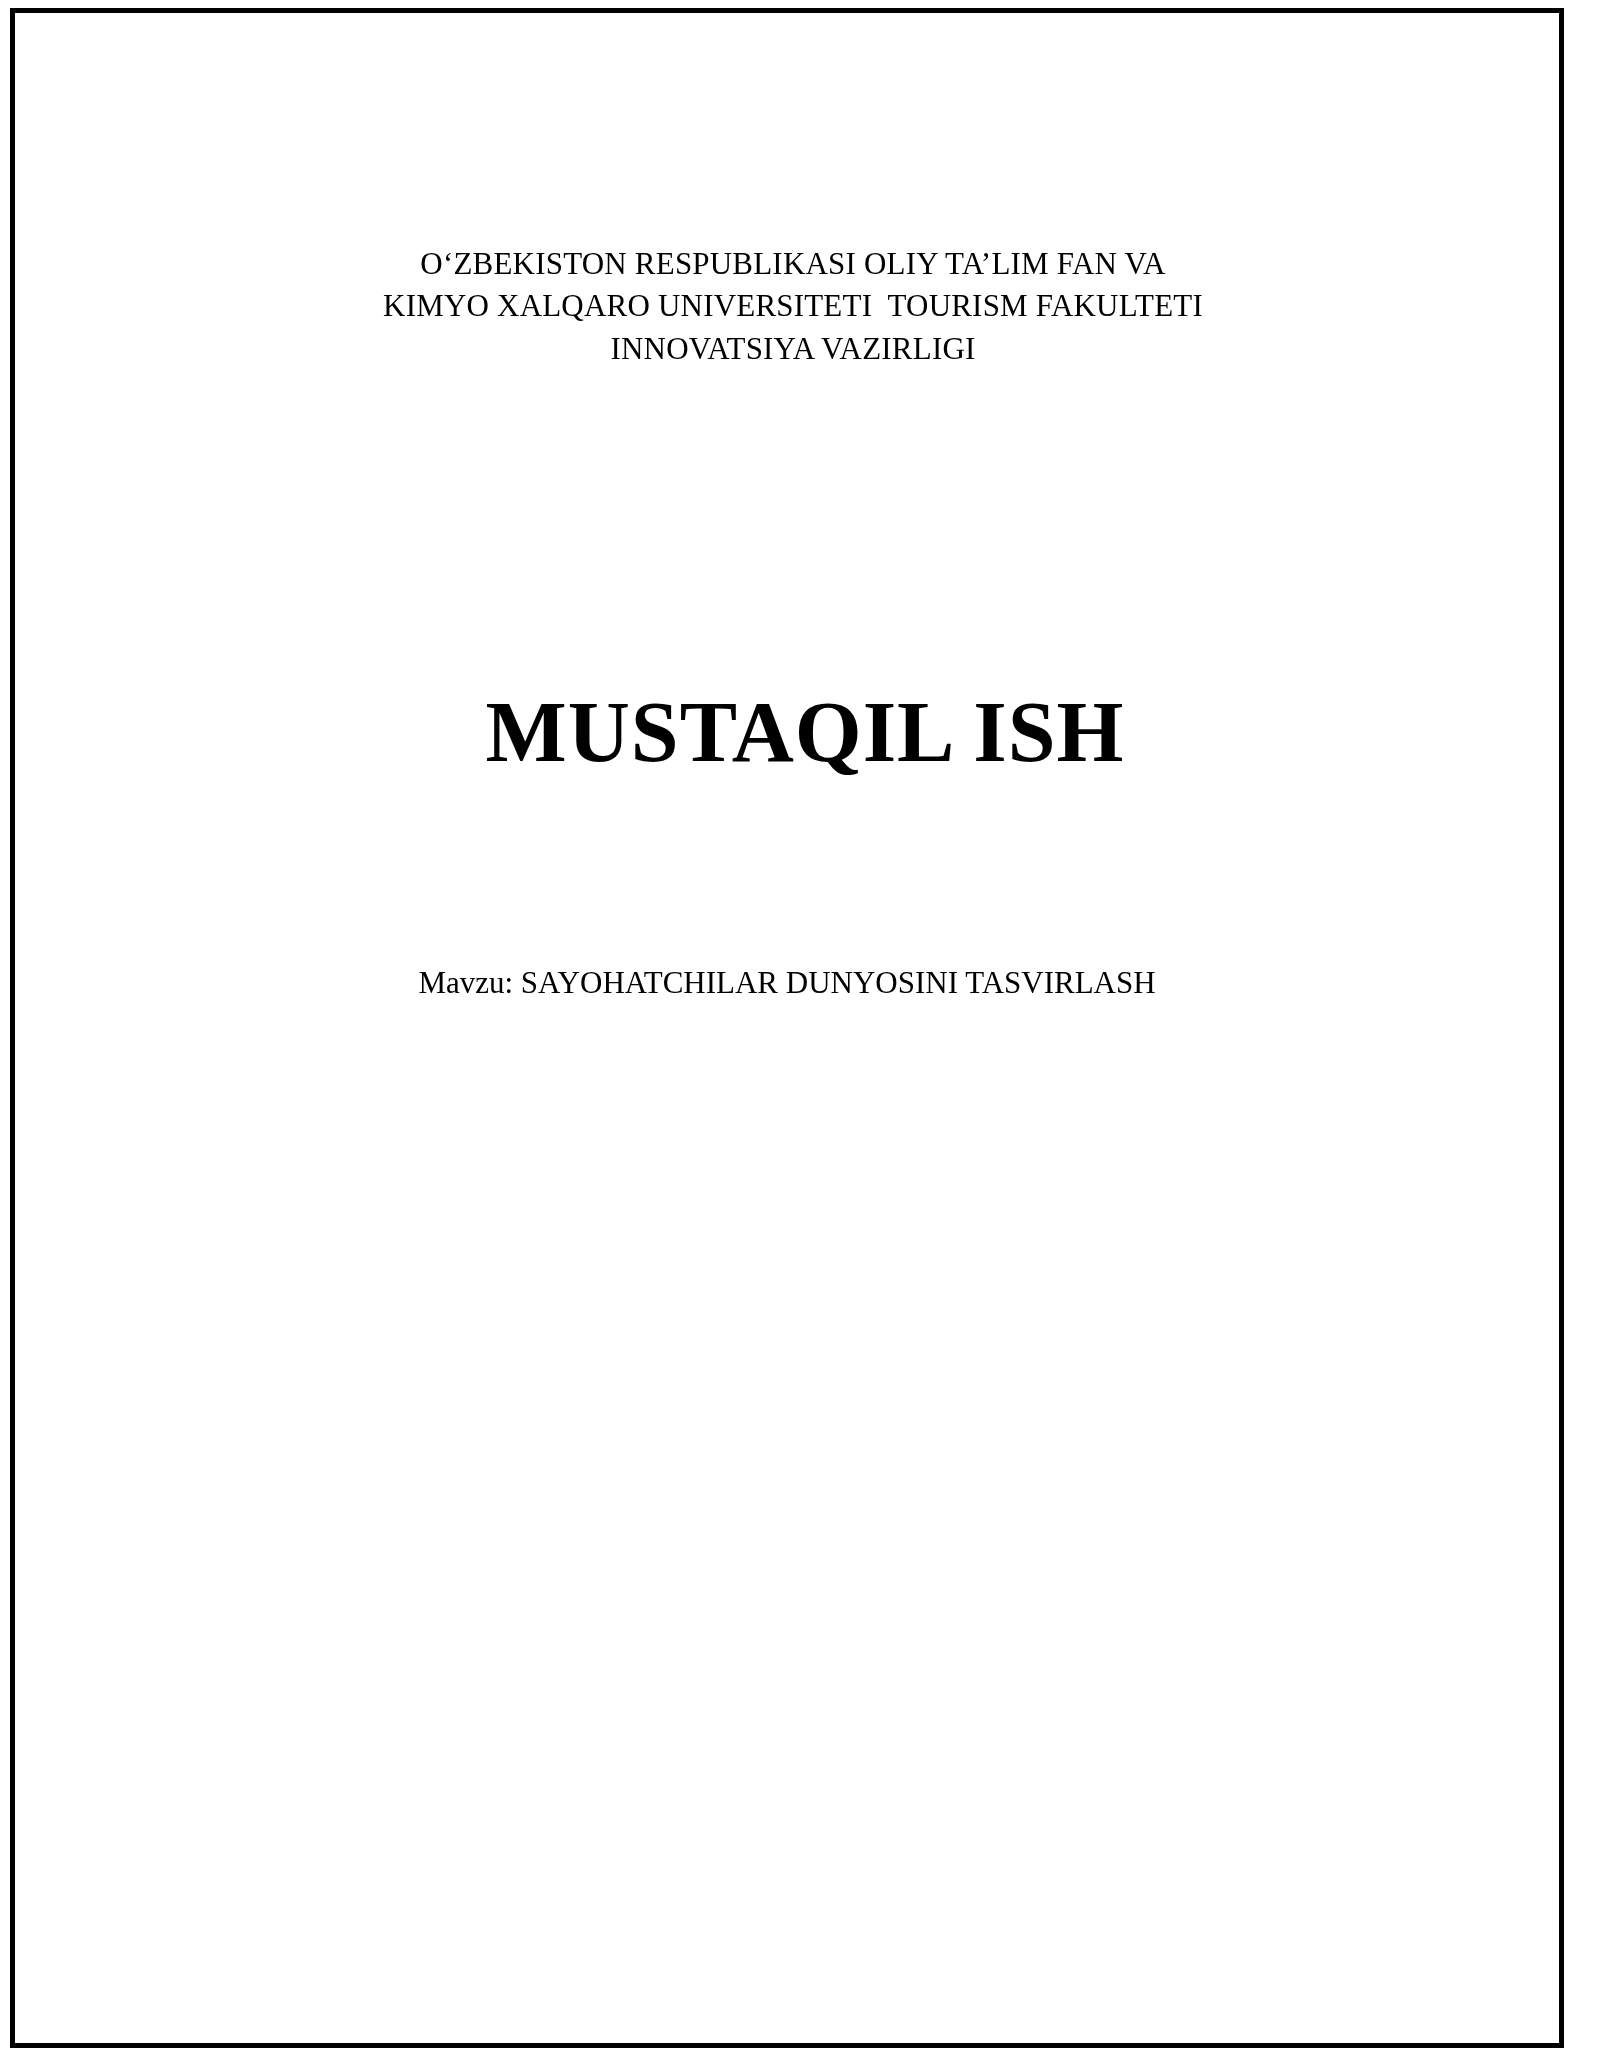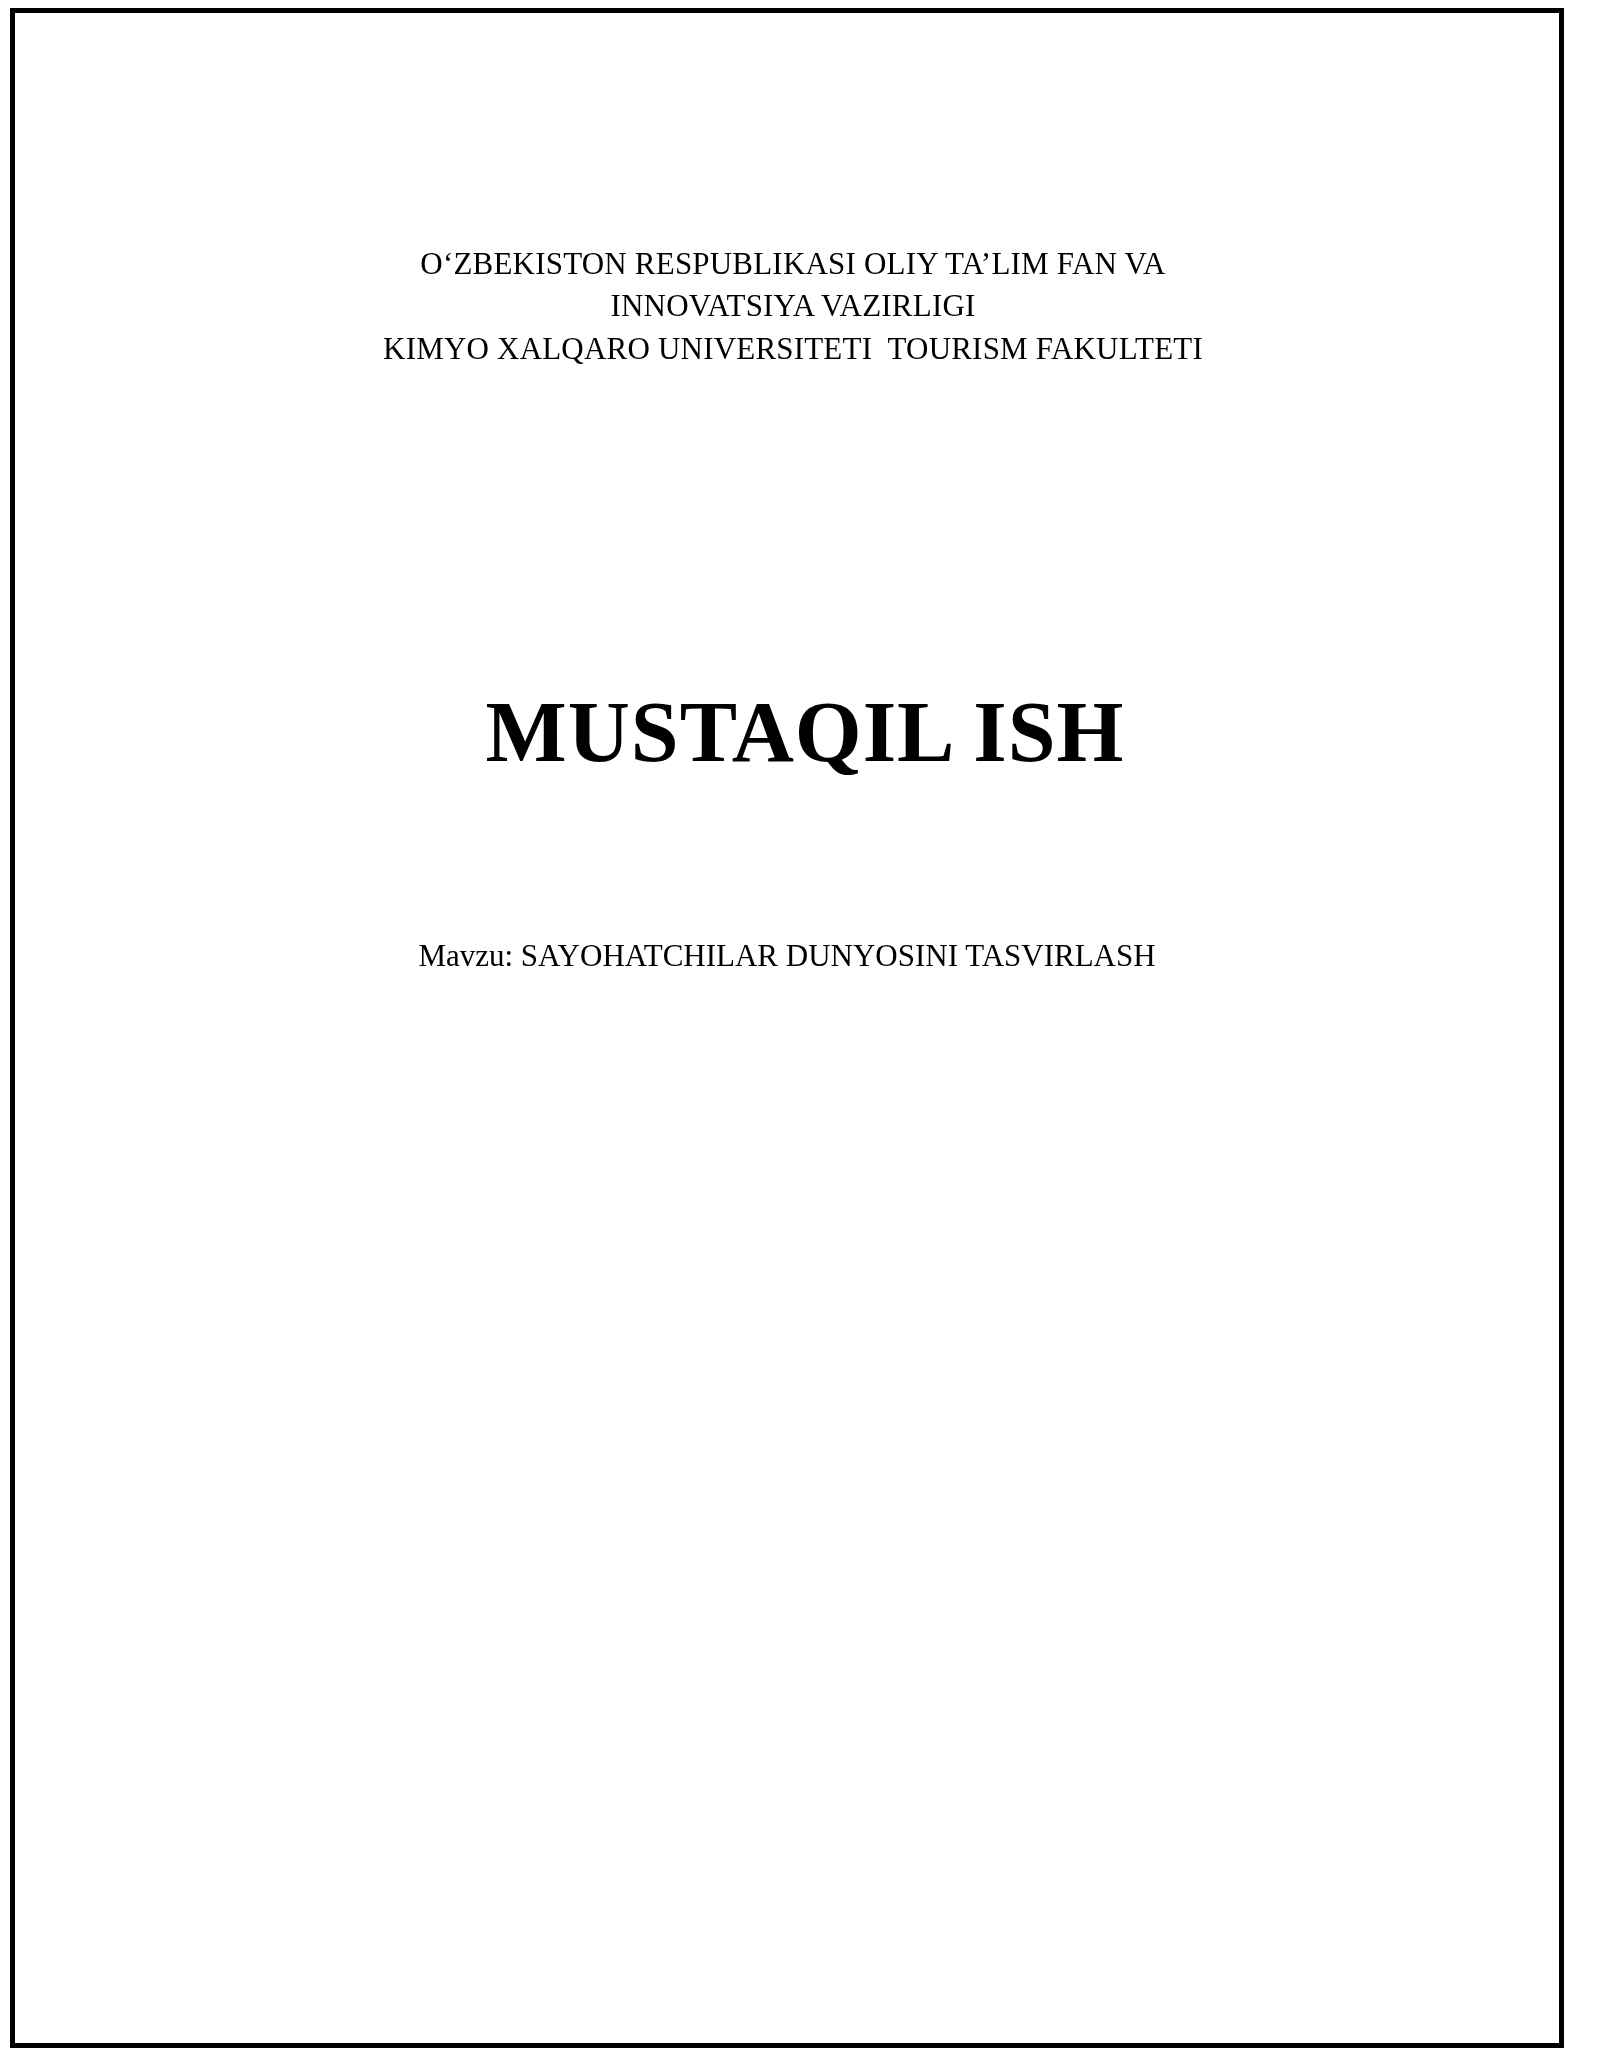--- a/index.html
+++ b/index.html
@@ -61,21 +61,21 @@
     font-weight: bold;
     letter-spacing: 1px;
     line-height: 1.1;
     margin-left: 36px;
   }
 
   .subject-line {
     position: absolute;
     left: 0;
     right: 0;
-    top: 923px;
+    top: 950px;
     text-align: center;
     font-size: 31px;
     line-height: 1.3;
   }
   .subject-label {
     font-weight: normal;
   }
   .subject-value {
     font-weight: normal;
   }
@@ -92,22 +92,22 @@
   }
 </style>
 </head>
 <body>
 
 <div class="page-frame">
   <div class="page-inner">
 
     <div class="org-header">
       <span class="line">O‘ZBEKISTON RESPUBLIKASI OLIY TA’LIM FAN VA</span>
+      <span class="line">KIMYO XALQARO UNIVERSITETI  TOURISM FAKULTETI</span>
       <span class="line">INNOVATSIYA VAZIRLIGI</span>
-      <span class="line">KIMYO XALQARO UNIVERSITETI  TOURISM FAKULTETI</span>
     </div>
 
     <div class="doc-title">MUSTAQIL ISH</div>
 
     <div class="subject-line">
       <span class="subject-label">Mavzu: </span>
       <span class="subject-value">SAYOHATCHILAR DUNYOSINI TASVIRLASH</span>
     </div>
 
 

